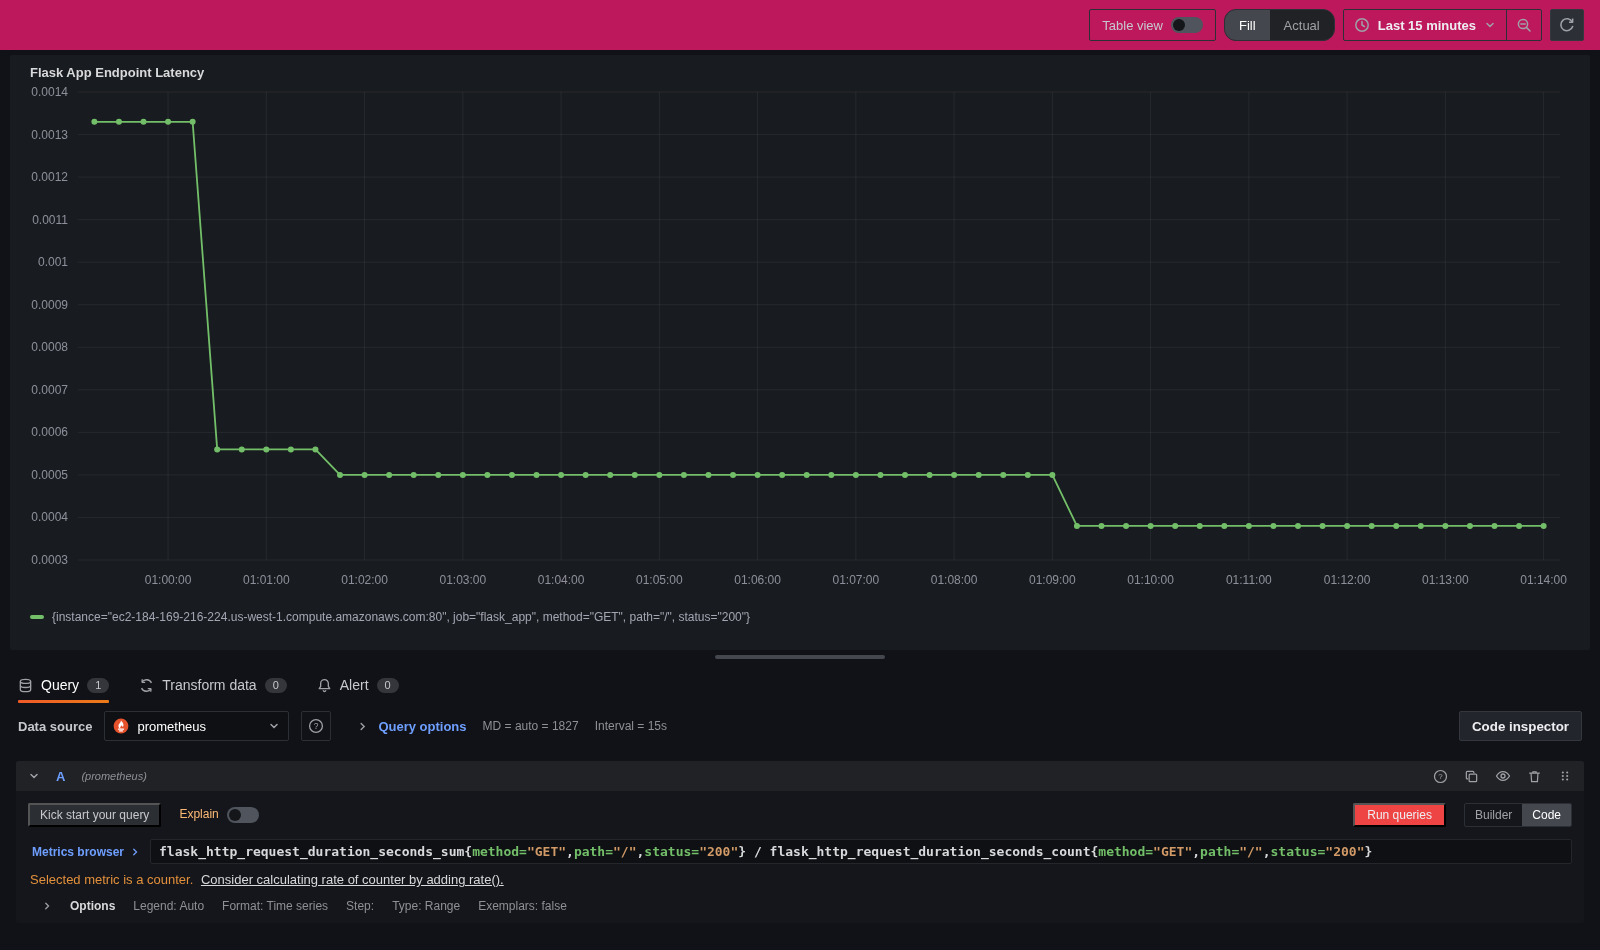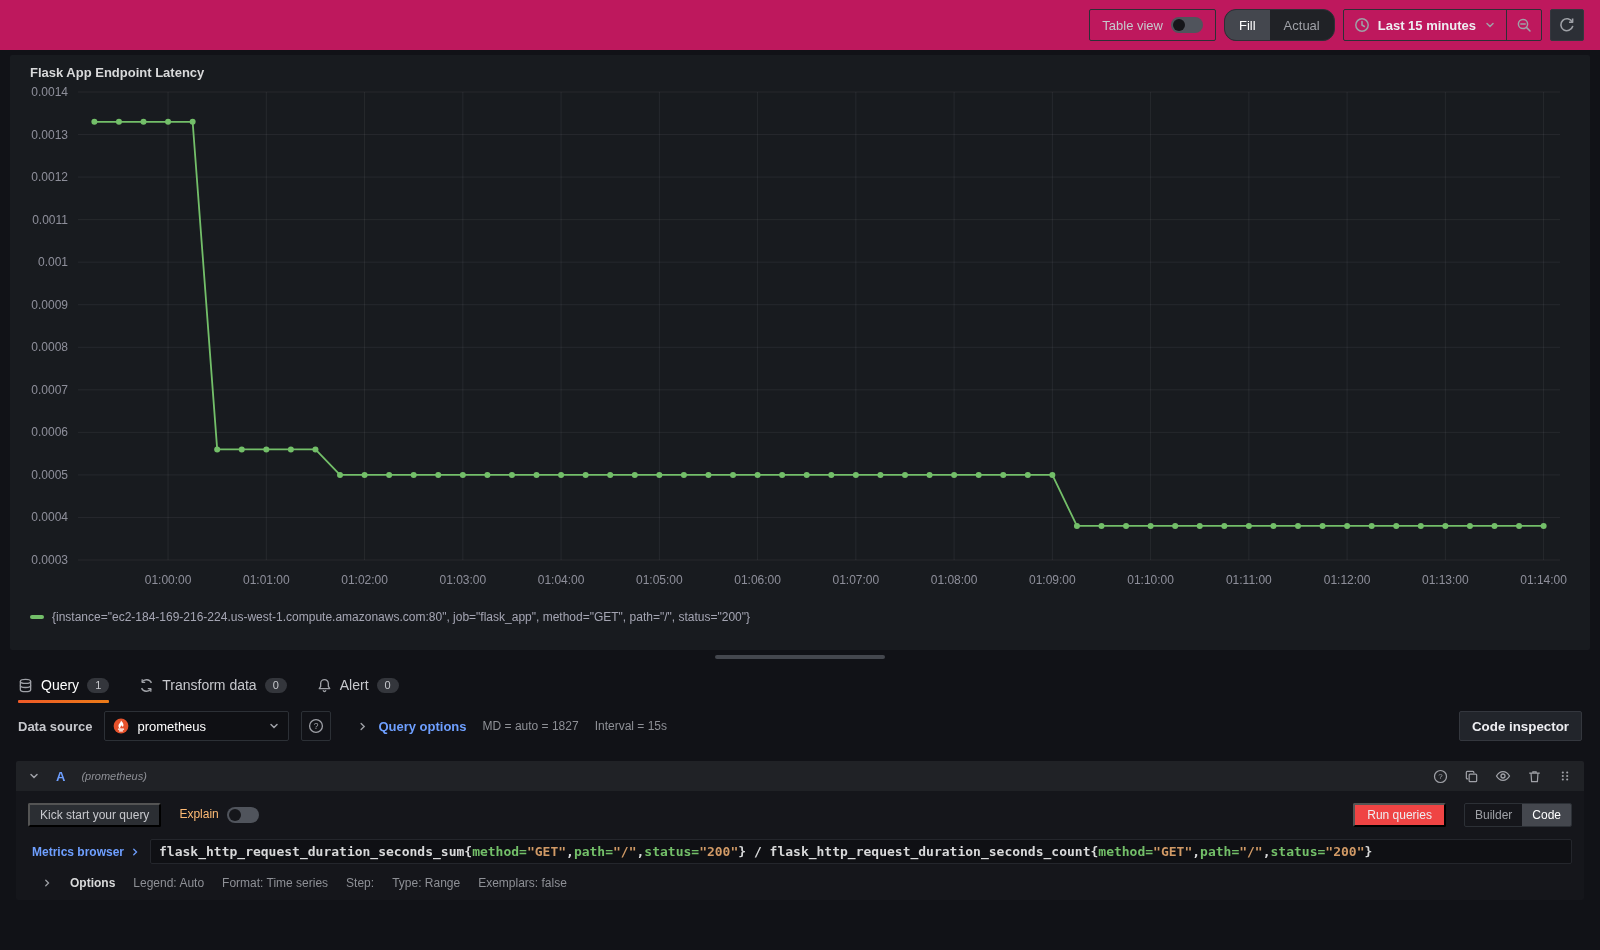--- a/index.html
+++ b/index.html
@@ -458,20 +458,24 @@
         <span>Metrics browser</span>
         <span class="icon" style="color:#6e9fff;">
           <svg width="10" height="10" viewBox="0 0 16 16">
               <path d="M6 3.5l4.5 4.5L6 12.5" fill="none" stroke="currentColor" stroke-width="2" stroke-linecap="round"></path>
             </svg>
         </span>
       </span>
       <div class="code-box" id="query-code"><span class="tok-plain">flask_http_request_duration_seconds_sum{</span><span class="tok-label">method=</span><span class="tok-string">"GET"</span><span class="tok-plain">,</span><span class="tok-label">path=</span><span class="tok-string">"/"</span><span class="tok-plain">,</span><span class="tok-label">status=</span><span class="tok-string">"200"</span><span class="tok-plain">} / flask_http_request_duration_seconds_count{</span><span class="tok-label">method=</span><span class="tok-string">"GET"</span><span class="tok-plain">,</span><span class="tok-label">path=</span><span class="tok-string">"/"</span><span class="tok-plain">,</span><span class="tok-label">status=</span><span class="tok-string">"200"</span><span class="tok-plain">}</span></div>
     </div>
 
+    <div class="warning-row">
+      <span class="warning-text">Selected metric is a counter.</span>
+      <span class="warning-link">Consider calculating rate of counter by adding rate().</span>
+    </div>
 
     <div class="options-row">
       <span class="icon">
         <svg width="10" height="10" viewBox="0 0 16 16">
             <path d="M6 3.5l4.5 4.5L6 12.5" fill="none" stroke="currentColor" stroke-width="2" stroke-linecap="round"></path>
           </svg>
       </span>
       <span class="options-label">Options</span>
       <span>Legend: Auto</span>
       <span>Format: Time series</span>

